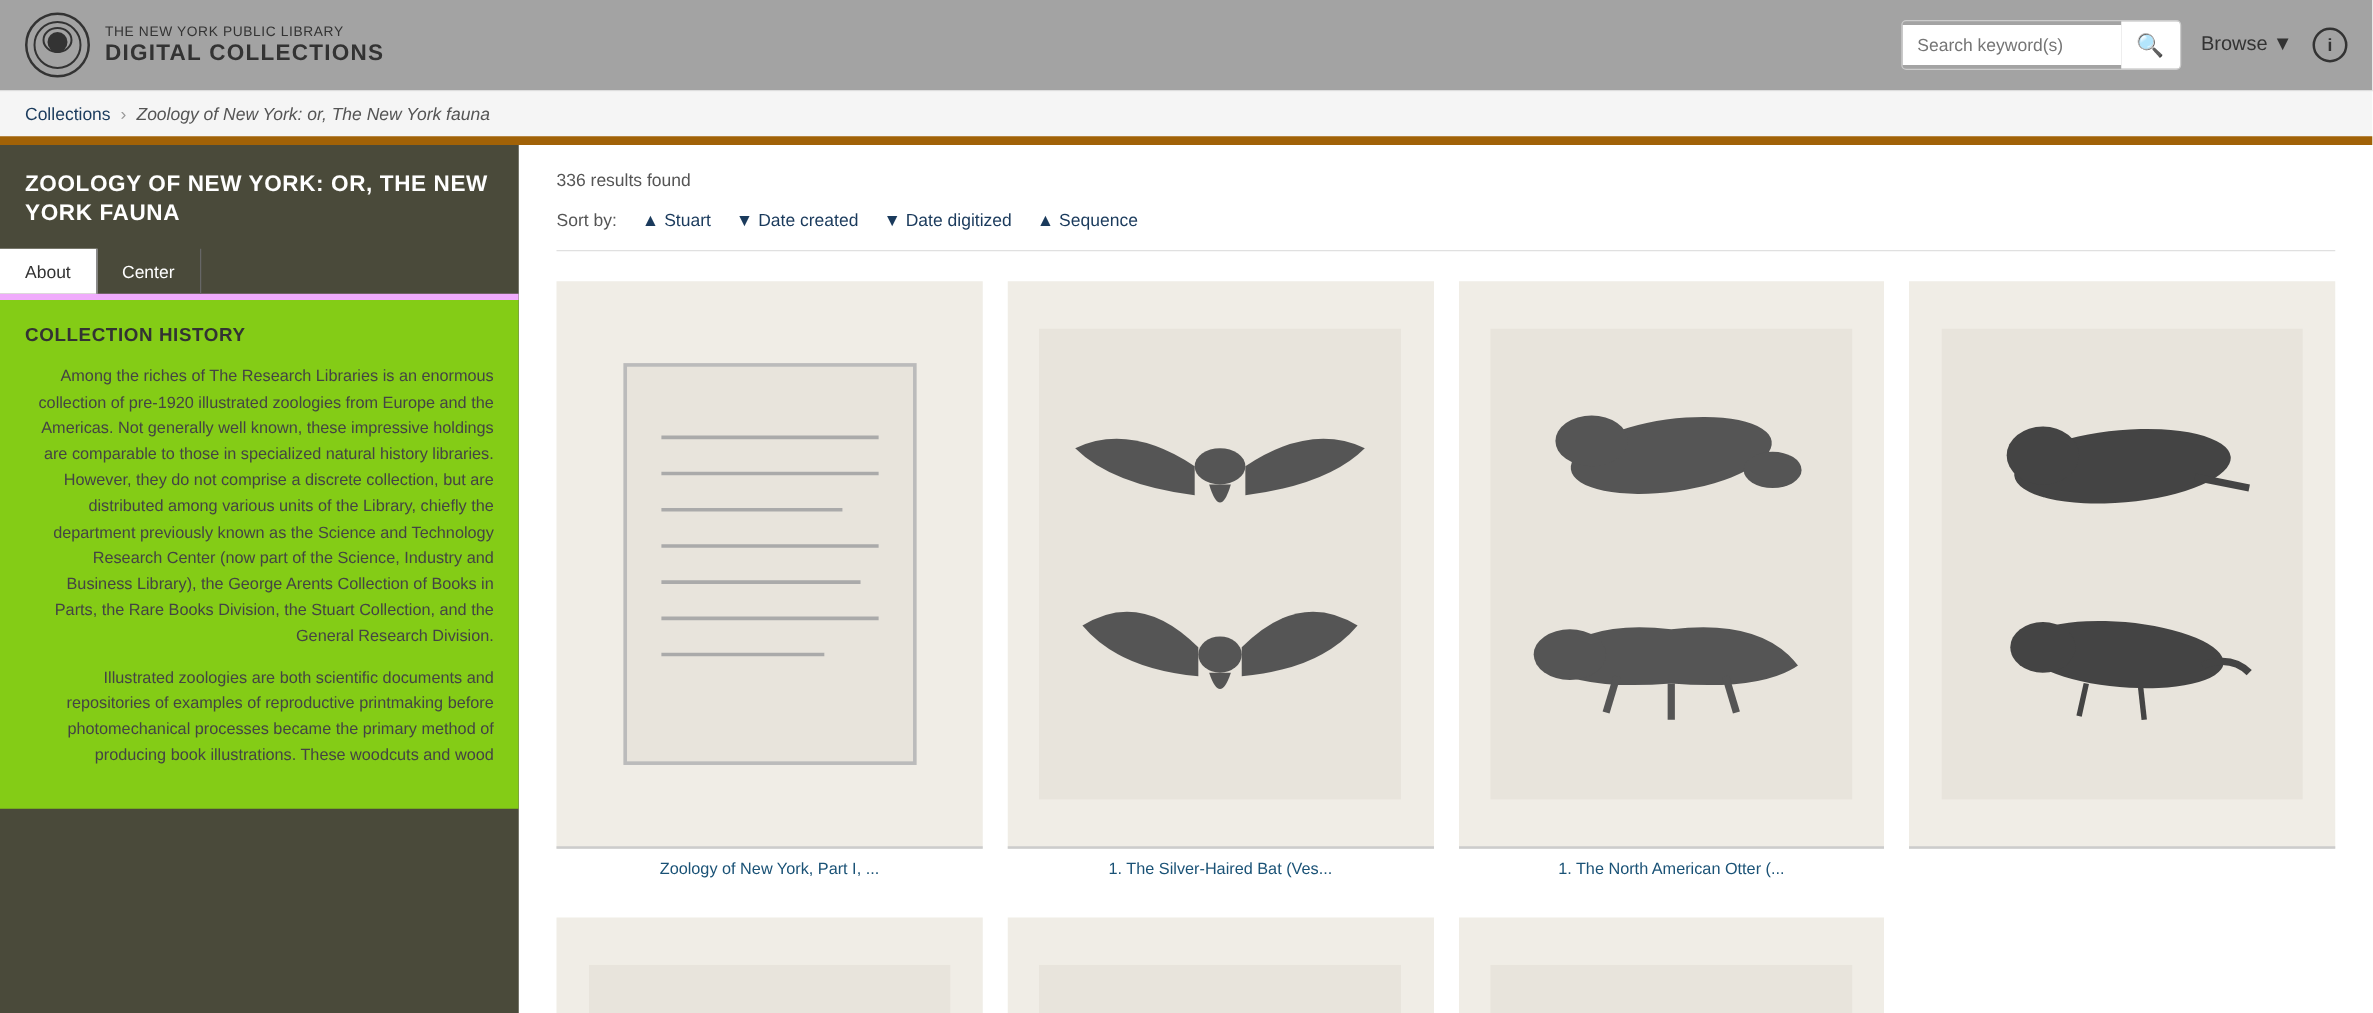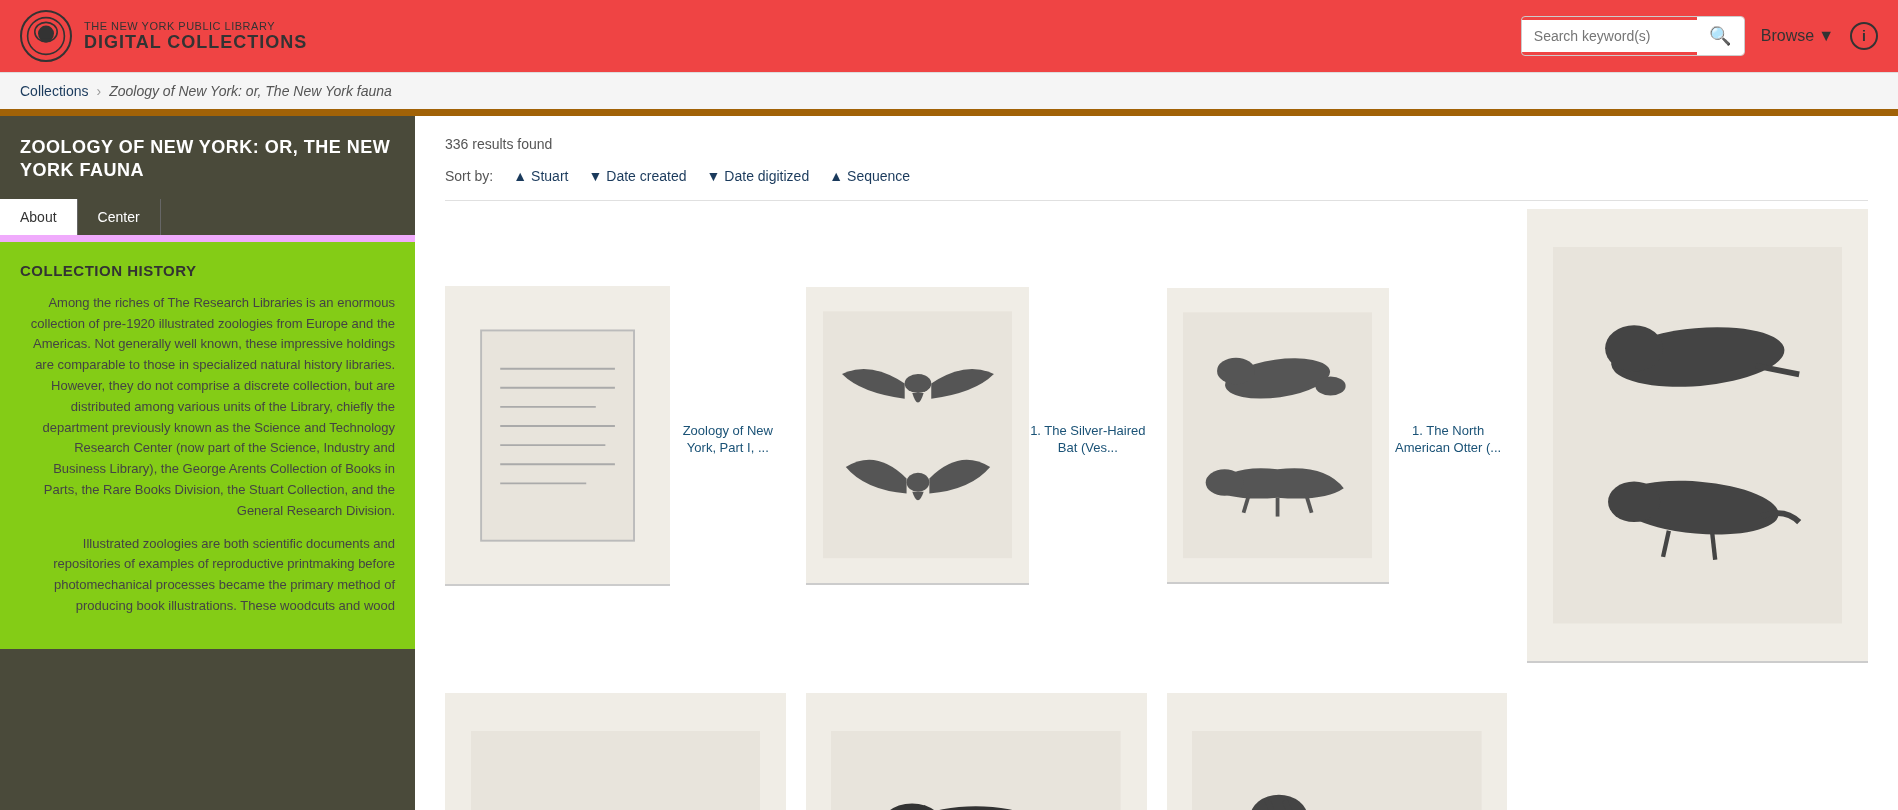--- a/index.html
+++ b/index.html
@@ -5,21 +5,21 @@
     * { box-sizing: border-box; margin: 0; padding: 0; }
     body { font-family: Arial, sans-serif; font-size: 14px; color: #333; background: #fff; }
 
     
     #header {
       display: flex;
       align-items: center;
       justify-content: space-between;
       padding: 10px 20px;
       border-bottom: 1px solid #ddd;
-      background: #ef4444;
+      background: #a3a3a3;
     }
     #logo-area {
       display: flex;
       align-items: center;
       gap: 12px;
     }
     #logo-circle {
       width: 52px;
       height: 52px;
       border-radius: 50%;
@@ -141,21 +141,21 @@
       padding: 20px 20px 16px 20px;
       color: #fff;
       font-size: 18px;
       font-weight: bold;
       line-height: 1.3;
       text-transform: uppercase;
       letter-spacing: 0.5px;
     }
     #sidebar-tabs {
       display: flex;
-      border-bottom: 7px solid #f0abfc;
+      border-bottom: 5px solid #f0abfc;
     }
     .sidebar-tab {
       padding: 10px 20px;
       color: #fff;
       cursor: pointer;
       font-size: 14px;
       background: transparent;
       border: none;
       border-right: 1px solid #666;
     }
@@ -194,21 +194,21 @@
       font-size: 14px;
       color: #555;
       margin-bottom: 16px;
     }
     #sort-bar {
       display: flex;
       align-items: center;
       gap: 20px;
       padding-bottom: 16px;
       border-bottom: 1px solid #e0e0e0;
-      margin-bottom: 8px;
+      margin-bottom: 24px;
       font-size: 14px;
     }
     #sort-label {
       color: #555;
       font-weight: normal;
     }
     .sort-option {
       display: flex;
       align-items: center;
       gap: 4px;
@@ -219,21 +219,21 @@
     }
 
     
     #items-grid {
       display: grid;
       grid-template-columns: repeat(4, 1fr);
       gap: 30px 20px;
     }
     .grid-item {
       display: flex;
-      flex-direction: row;
+      flex-direction: column;
       align-items: center;
       cursor: pointer;
     }
     .grid-item-img {
       width: 100%;
       aspect-ratio: 3/4;
       background: #f0ede6;
       border-bottom: 2px solid #ccc;
       display: flex;
       align-items: center;

